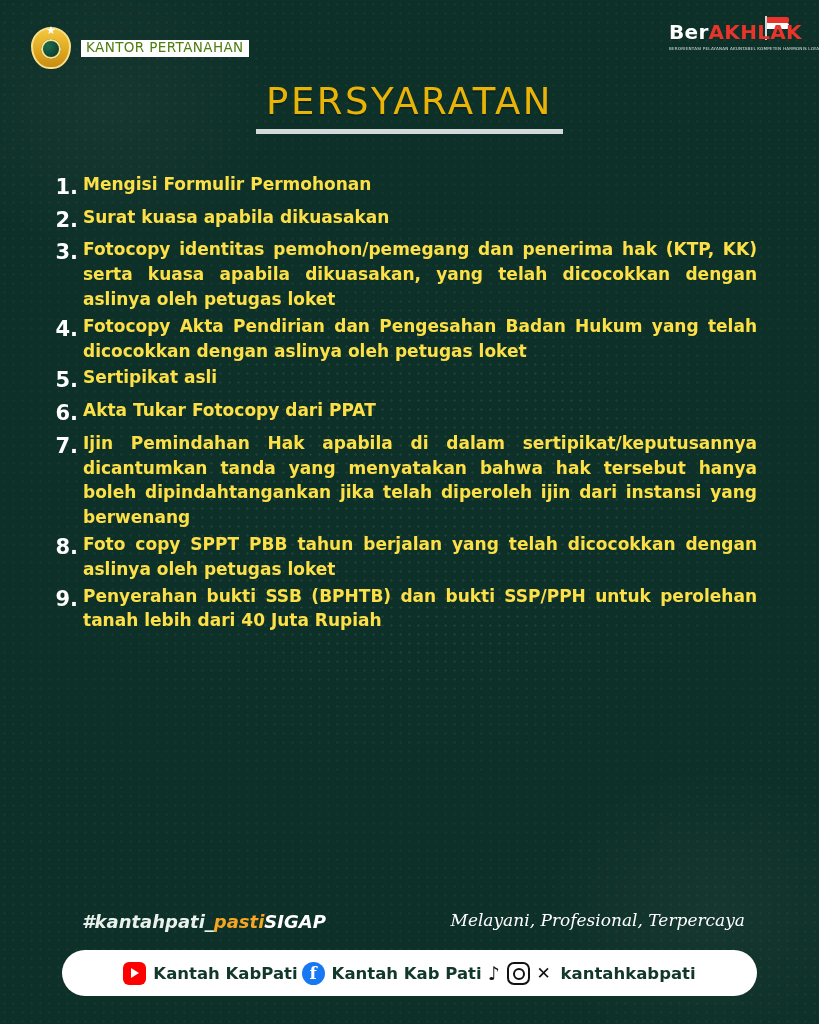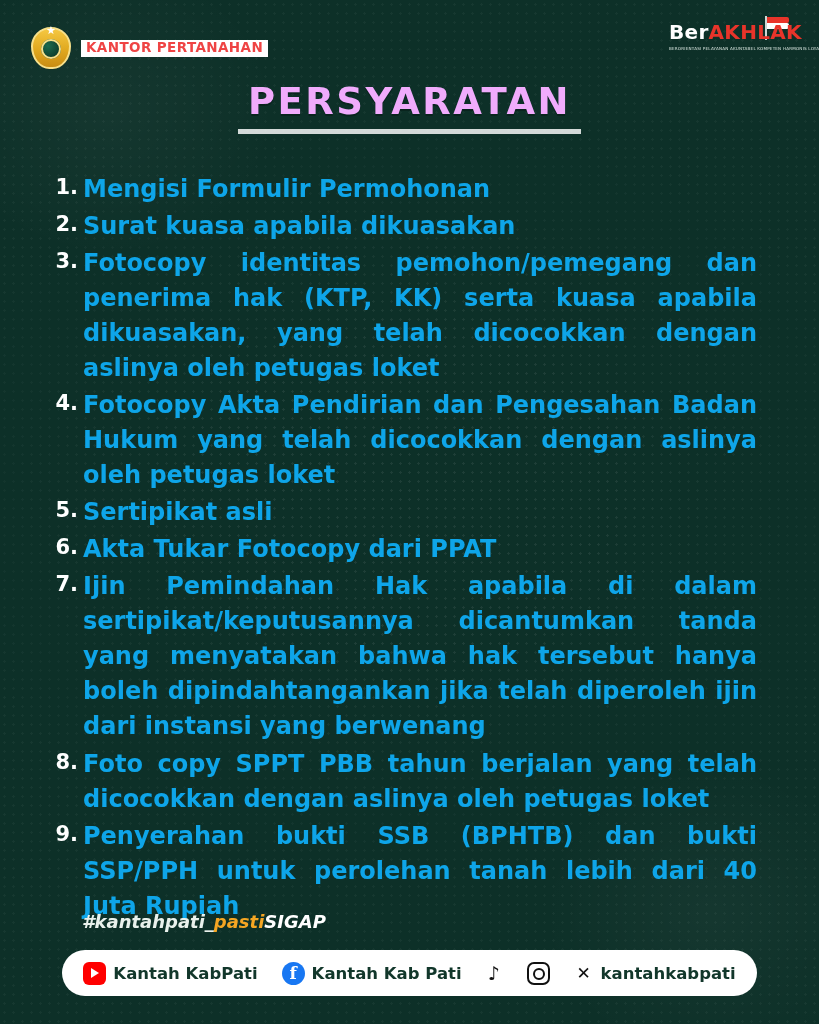--- a/index.html
+++ b/index.html
@@ -62,22 +62,22 @@
     background:radial-gradient(circle at 35% 35%, #1d6b4f, #0c3b2a 70%);
     box-shadow:0 0 0 2px #f8e08a inset;
   }
   .logo-emblem .star {
     position:absolute; top:-1px; left:50%; transform:translateX(-50%);
     color:#fff; font-size:11px; line-height:1;
   }
   .logo-text { line-height:1.02; }
   .logo-text .l1, .logo-text .l2 {
     display:inline-block;
-    background:#ffffff; color:#ef4444;
-    font-weight:bold; letter-spacing:.4px;
+    background:#ffffff; color:#4d7c0f;
+    font-weight:normal; letter-spacing:.4px;
     padding:1px 5px 2px;
     font-size:13.5px;
     font-family:"DejaVu Sans", sans-serif;
   }
   .logo-text .l2 { margin-top:2px; }
 
   .berakhlak { position:absolute; right:28px; top:4px; width:122px; text-align:right; }
   .berakhlak .ba-main {
     font-size:20px; font-weight:bold; letter-spacing:.3px; line-height:1;
     color:#ffffff; position:relative; display:inline-block;
@@ -91,37 +91,37 @@
     position:absolute; right:-4px; top:-6px; width:30px; height:24px;
   }
   .berakhlak .flag .pole { position:absolute; left:0; top:0; width:2px; height:24px; background:#cfd8d4; }
   .berakhlak .flag .red  { position:absolute; left:2px; top:1px; width:22px; height:6px; background:#e8342a; border-radius:0 2px 2px 0; }
   .berakhlak .flag .white{ position:absolute; left:2px; top:7px; width:22px; height:6px; background:#fff; border-radius:0 2px 2px 0; }
 
   
   .title-wrap { position:absolute; top:78px; left:0; right:0; text-align:center; }
   .title {
     display:inline-block;
-    font-size:37px; font-weight:bold; letter-spacing:2.5px;
-    color:#f0abfc;
+    font-size:37px; font-weight:normal; letter-spacing:2.5px;
+    color:#eab308;
     text-shadow:0 2px 0 rgba(0,0,0,.25);
     padding:2px 10px 6px;
     border-bottom:5px solid rgba(255,255,255,.82);
   }
 
   
   .list { position:absolute; top:172px; left:55px; right:62px; }
   .item { display:flex; align-items:flex-start; margin-bottom:2px; }
   .num {
     width:28px; flex:0 0 28px; text-align:right;
     color:#ffffff; font-size:21px; font-weight:bold; line-height:1.46;
     padding-right:5px;
   }
   .txt {
-    color:#0ea5e9; font-size:24px; font-weight:bold; line-height:1.46;
+    color:#fde047; font-size:17px; font-weight:bold; line-height:1.46;
     text-align:justify; text-justify:inter-word;
     flex:1 1 auto;
   }
   .txt.nojust { text-align:left; }
 
   
   .tagline {
     position:absolute; left:82px; bottom:92px;
     font-size:18px; font-weight:bold; font-style:italic;
     color:#e9f1ec;
@@ -129,21 +129,21 @@
   .tagline .pasti { color:#f5a623; }
   .tagline .sigap { color:#ffffff; }
   .motto {
     position:absolute; right:74px; bottom:94px;
     font-size:17px; font-style:italic; color:#ffffff;
     font-family:"DejaVu Serif", serif;
   }
   .social-bar {
     position:absolute; left:62px; right:62px; bottom:28px; height:46px;
     background:#ffffff; border-radius:23px;
-    display:flex; align-items:center; justify-content:center; gap:24px;
+    display:flex; align-items:center; justify-content:center; gap:4px;
     padding:0 18px;
   }
   .soc { display:flex; align-items:center; gap:7px; }
   .soc .label { font-size:16.5px; font-weight:bold; color:#12372b; white-space:nowrap; }
   .ic { width:23px; height:23px; display:inline-block; position:relative; flex:0 0 auto; }
   .ic-youtube { background:#ff0000; border-radius:6px; }
   .ic-youtube::after {
     content:""; position:absolute; left:8px; top:6px;
     border-left:8px solid #fff; border-top:5px solid transparent; border-bottom:5px solid transparent;
   }
@@ -238,20 +238,21 @@
 
     <div class="item">
       <div class="num">9.</div>
       <div class="txt">Penyerahan bukti SSB (BPHTB) dan bukti SSP/PPH untuk perolehan tanah lebih dari 40 Juta Rupiah</div>
     </div>
 
   </div>
 
   <div class="tagline"><span>#kantahpati_</span><span class="pasti">pasti</span><span class="sigap">SIGAP</span></div>
 
+  <div class="motto">Melayani, Profesional, Terpercaya</div>
 
   <div class="social-bar">
     <div class="soc">
       <span class="ic ic-youtube"></span>
       <span class="label">Kantah KabPati</span>
     </div>
     <div class="soc">
       <span class="ic ic-facebook">f</span>
       <span class="label">Kantah Kab Pati</span>
     </div>

